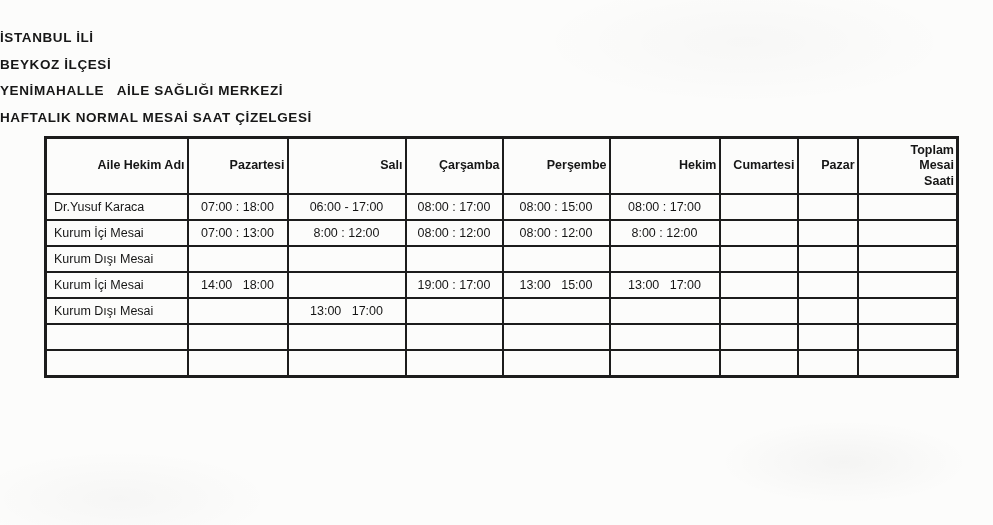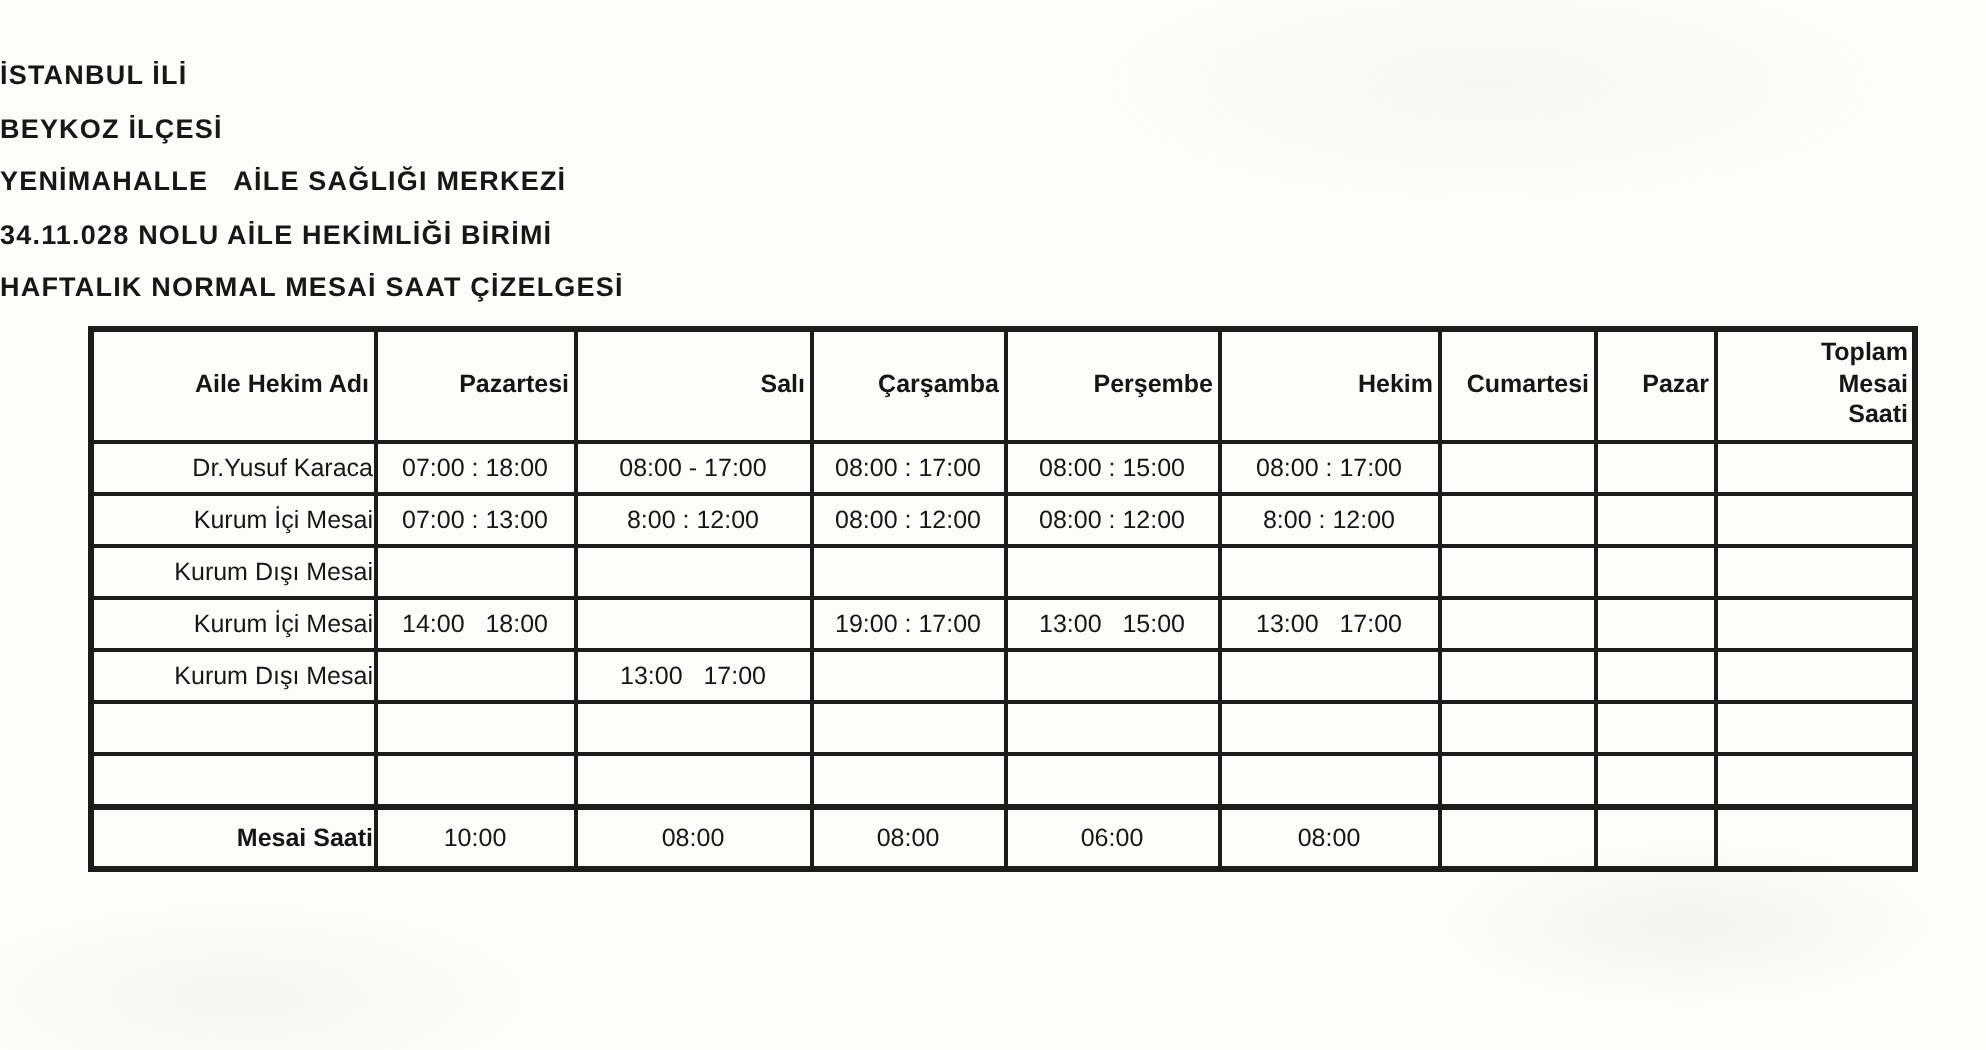--- a/index.html
+++ b/index.html
@@ -65,21 +65,21 @@
     padding-left: 8px;
   }
   td {
     height: 24px;
     font-size: 12.5px;
     vertical-align: middle;
     padding: 0;
     color: #161616;
   }
   td.lbl {
-    text-align: right;
+    text-align: left;
     padding-left: 7px;
     white-space: pre;
   }
   td.t {
     text-align: center;
     white-space: pre;
   }
   tr.footer-row td {
     height: 28px;
     border-top-width: 3px;
@@ -90,21 +90,20 @@
 </style>
 </head>
 <body>
 
 <div class="sheet">
 
   <div class="titles">
     <div class="title-line">İSTANBUL İLİ</div>
     <div class="title-line">BEYKOZ İLÇESİ</div>
     <div class="title-line">YENİMAHALLE   AİLE SAĞLIĞI MERKEZİ</div>
-    <div class="title-line">34.11.028 NOLU AİLE HEKİMLİĞİ BİRİMİ</div>
     <div class="title-line">HAFTALIK NORMAL MESAİ SAAT ÇİZELGESİ</div>
   </div>
 
   <table class="schedule">
     <colgroup>
       <col style="width:142px">
       <col style="width:100px">
       <col style="width:118px">
       <col style="width:97px">
       <col style="width:107px">
@@ -125,21 +124,21 @@
         <th>Pazar</th>
         <th>Toplam
 Mesai
 Saati</th>
       </tr>
     </thead>
     <tbody>
       <tr>
         <td class="lbl">Dr.Yusuf Karaca</td>
         <td class="t">07:00 : 18:00</td>
-        <td class="t">08:00 - 17:00</td>
+        <td class="t">06:00 - 17:00</td>
         <td class="t">08:00 : 17:00</td>
         <td class="t">08:00 : 15:00</td>
         <td class="t">08:00 : 17:00</td>
         <td class="t"></td>
         <td class="t"></td>
         <td class="t"></td>
       </tr>
       <tr>
         <td class="lbl">Kurum İçi Mesai</td>
         <td class="t">07:00 : 13:00</td>
@@ -199,27 +198,16 @@
         <td class="lbl"></td>
         <td class="t"></td>
         <td class="t"></td>
         <td class="t"></td>
         <td class="t"></td>
         <td class="t"></td>
         <td class="t"></td>
         <td class="t"></td>
         <td class="t"></td>
       </tr>
-      <tr class="footer-row">
-        <td class="lbl">Mesai Saati</td>
-        <td class="t">10:00</td>
-        <td class="t">08:00</td>
-        <td class="t">08:00</td>
-        <td class="t">06:00</td>
-        <td class="t">08:00</td>
-        <td class="t"></td>
-        <td class="t"></td>
-        <td class="t"></td>
-      </tr>
     </tbody>
   </table>
 
 </div>
 
 </body></html>

